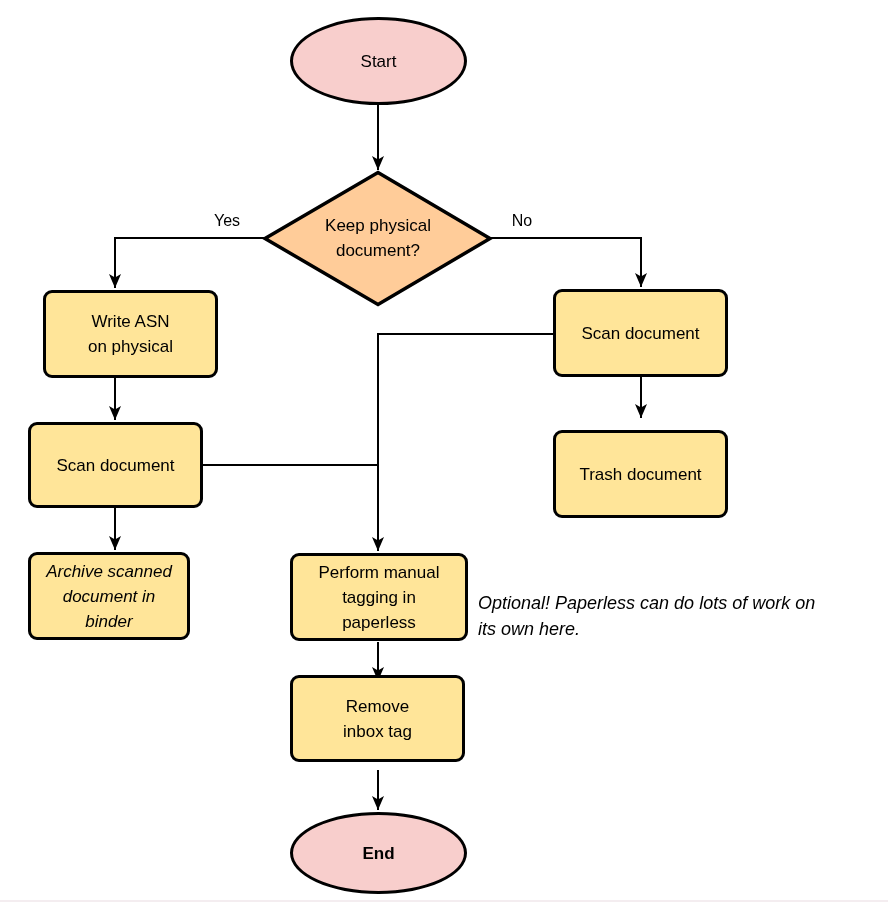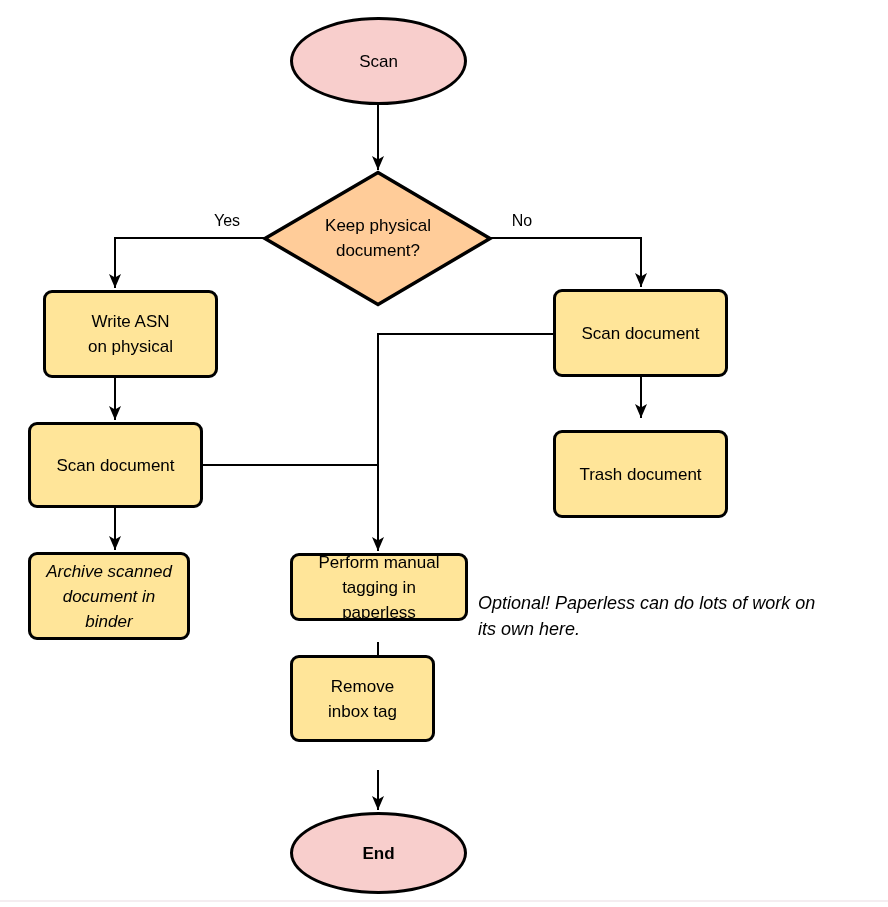--- a/index.html
+++ b/index.html
@@ -110,21 +110,21 @@
     <path class="edge" d="M641 377 V418" marker-end="url(#arrow)"></path>
     <path class="edge" d="M553 334 H378 V551" marker-end="url(#arrow)"></path>
     <path class="edge" d="M203 465 H379"></path>
     <path class="edge" d="M378 642 V681" marker-end="url(#arrow)"></path>
     <path class="edge" d="M378 770 V810" marker-end="url(#arrow)"></path>
 
     <polygon class="diamond" points="378,172.5 490,238.5 378,304.5 265,238.5"></polygon>
   </svg>
 
   <div class="node terminal" style="left:290px; top:17px; width:177px; height:88px;">
-    <span>Scan</span>
+    <span>Start</span>
   </div>
 
   <div class="diamond-label">
     <span>Keep physical</span>
     <span>document?</span>
   </div>
 
   <div class="edge-label" id="label-yes">
     <span>Yes</span>
   </div>
@@ -148,27 +148,27 @@
   </div>
 
   <div class="node" style="left:553px; top:289px; width:175px; height:88px;">
     <span>Scan document</span>
   </div>
 
   <div class="node" style="left:553px; top:420px; width:175px; height:88px;margin-top:10px;">
     <span>Trash document</span>
   </div>
 
-  <div class="node" style="left:290px; top:553px; width:178px; height:68px;">
+  <div class="node" style="left:290px; top:553px; width:178px; height:88px;">
     <span>Perform manual</span>
     <span>tagging in</span>
     <span>paperless</span>
   </div>
 
-  <div class="node" style="left:290px; top:655px; width:145px; height:87px;">
+  <div class="node" style="left:290px; top:675px; width:175px; height:87px;">
     <span>Remove</span>
     <span>inbox tag</span>
   </div>
 
   <div class="node terminal" style="left:290px; top:812px; width:177px; height:82px;font-weight:bold;">
     <span>End</span>
   </div>
 
   <div class="annotation">
     <span>Optional! Paperless can do lots of work on</span>

